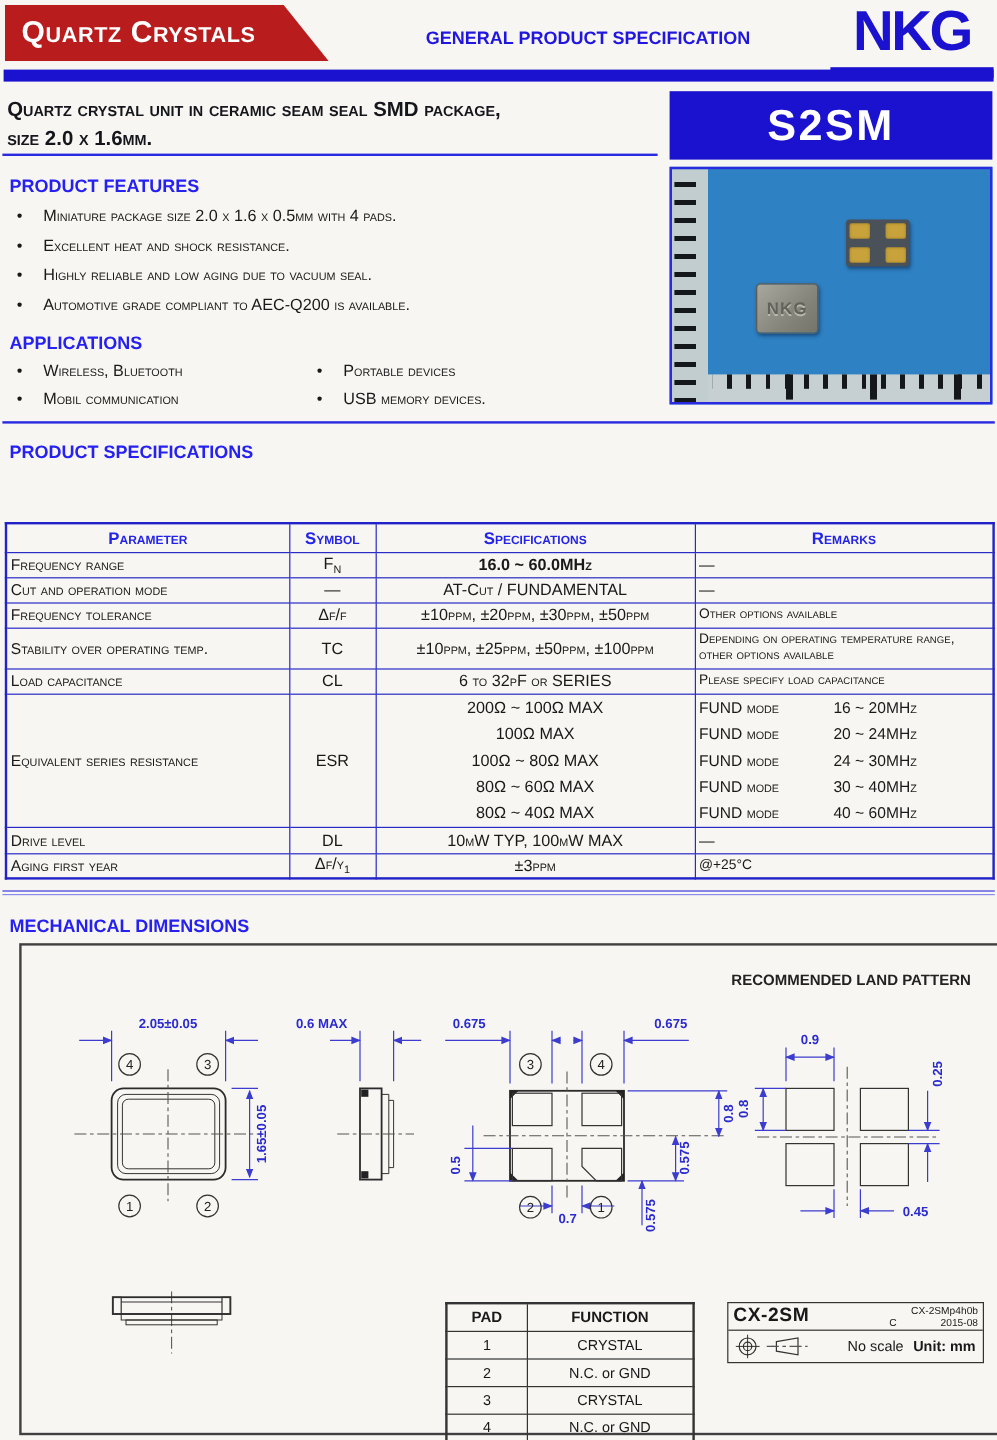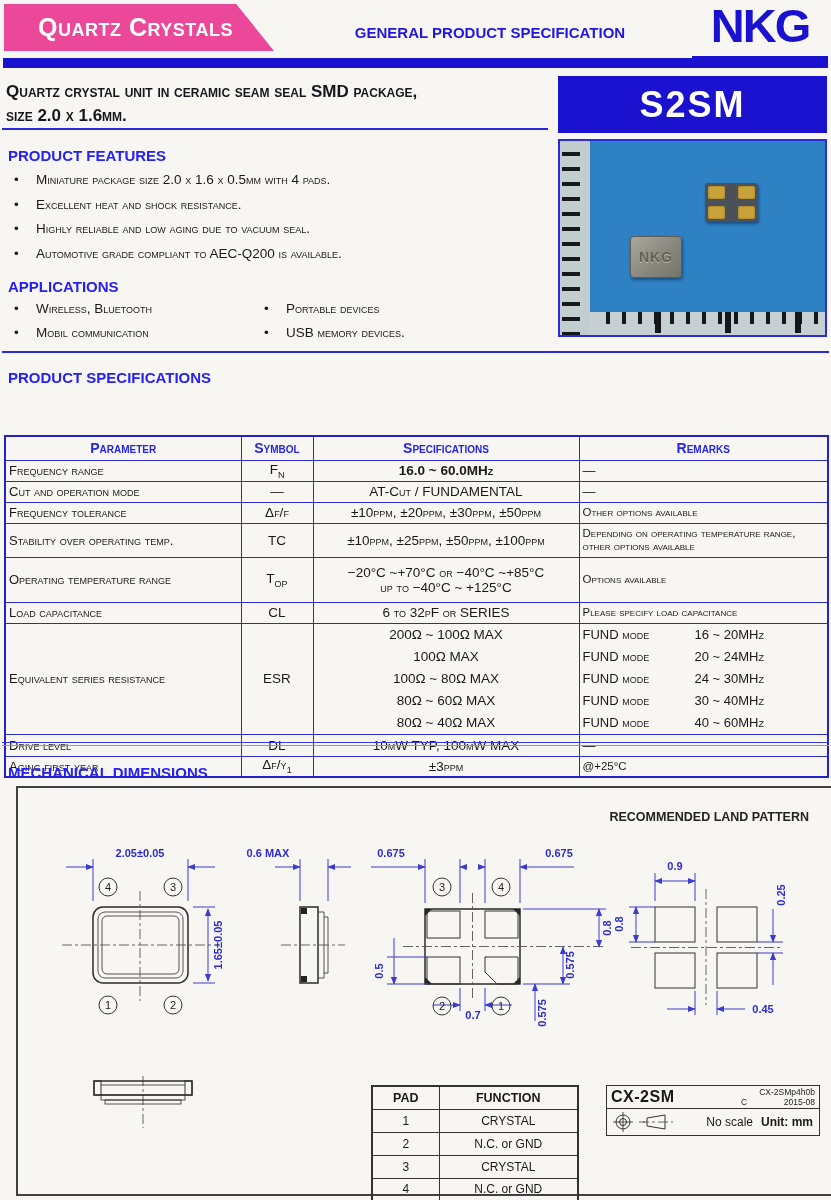--- a/index.html
+++ b/index.html
@@ -5,22 +5,22 @@
   * { margin:0; padding:0; box-sizing:border-box; }
   html,body { width:831px; }
   body {
     position:relative; height:1200px; background:#f7f6f2;
     font-family:"Liberation Sans", sans-serif; color:#191919; overflow:hidden;
   }
   .sc { font-variant:small-caps; }
   .abs { position:absolute; }
 
   
-  .banner { left:4px; top:4px; width:270px; height:47px; background:#ec4899;
-    clip-path:polygon(0 0,86% 0,100% 100%,0 100%); display:flex; align-items:center;padding-left:20px; }
+  .banner { left:4px; top:4px; width:270px; height:47px; background:#b91c1c;
+    clip-path:polygon(0 0,86% 0,100% 100%,0 100%); display:flex; align-items:center; }
   .banner-text { color:#fff; font-size:25px; font-weight:600; letter-spacing:.5px; padding-left:14px; }
   .doc-type { left:340px; top:24px; width:300px; text-align:center;
     color:#2016e0; font-weight:bold; font-size:15px; }
   .logo { left:692px; top:-2px; width:136px; text-align:center;
     color:#1b12d0; font-size:47px; font-weight:800; letter-spacing:-2px;
     font-family:"Liberation Sans", sans-serif; }
   .logo-bar { left:692px; top:56px; width:136px; height:9px; background:#1b12d0; }
   .head-bar { left:3px; top:58px; width:825px; height:10px; background:#1b12d0; }
 
   
@@ -206,29 +206,20 @@
     <td class="param">Frequency tolerance</td>
     <td class="sym">Δf/f</td>
     <td class="spec">±10ppm, ±20ppm, ±30ppm, ±50ppm</td>
     <td class="rem">Other options available</td>
   </tr>
   <tr class="r33">
     <td class="param">Stability over operating temp.</td>
     <td class="sym">TC</td>
     <td class="spec">±10ppm, ±25ppm, ±50ppm, ±100ppm</td>
     <td class="rem">Depending on operating temperature range, other options available</td>
-  </tr>
-  <tr class="r44">
-    <td class="param">Operating temperature range</td>
-    <td class="sym"><span>T</span><sub>OP</sub></td>
-    <td class="spec">
-      <div>−20°C ~+70°C  or  −40°C ~+85°C</div>
-      <div>up to −40°C ~ +125°C</div>
-    </td>
-    <td class="rem">Options available</td>
   </tr>
   <tr class="r20">
     <td class="param">Load capacitance</td>
     <td class="sym">CL</td>
     <td class="spec">6 to 32pF or SERIES</td>
     <td class="rem">Please specify load capacitance</td>
   </tr>
   <tr class="resr">
     <td class="param">Equivalent series resistance</td>
     <td class="sym">ESR</td>

